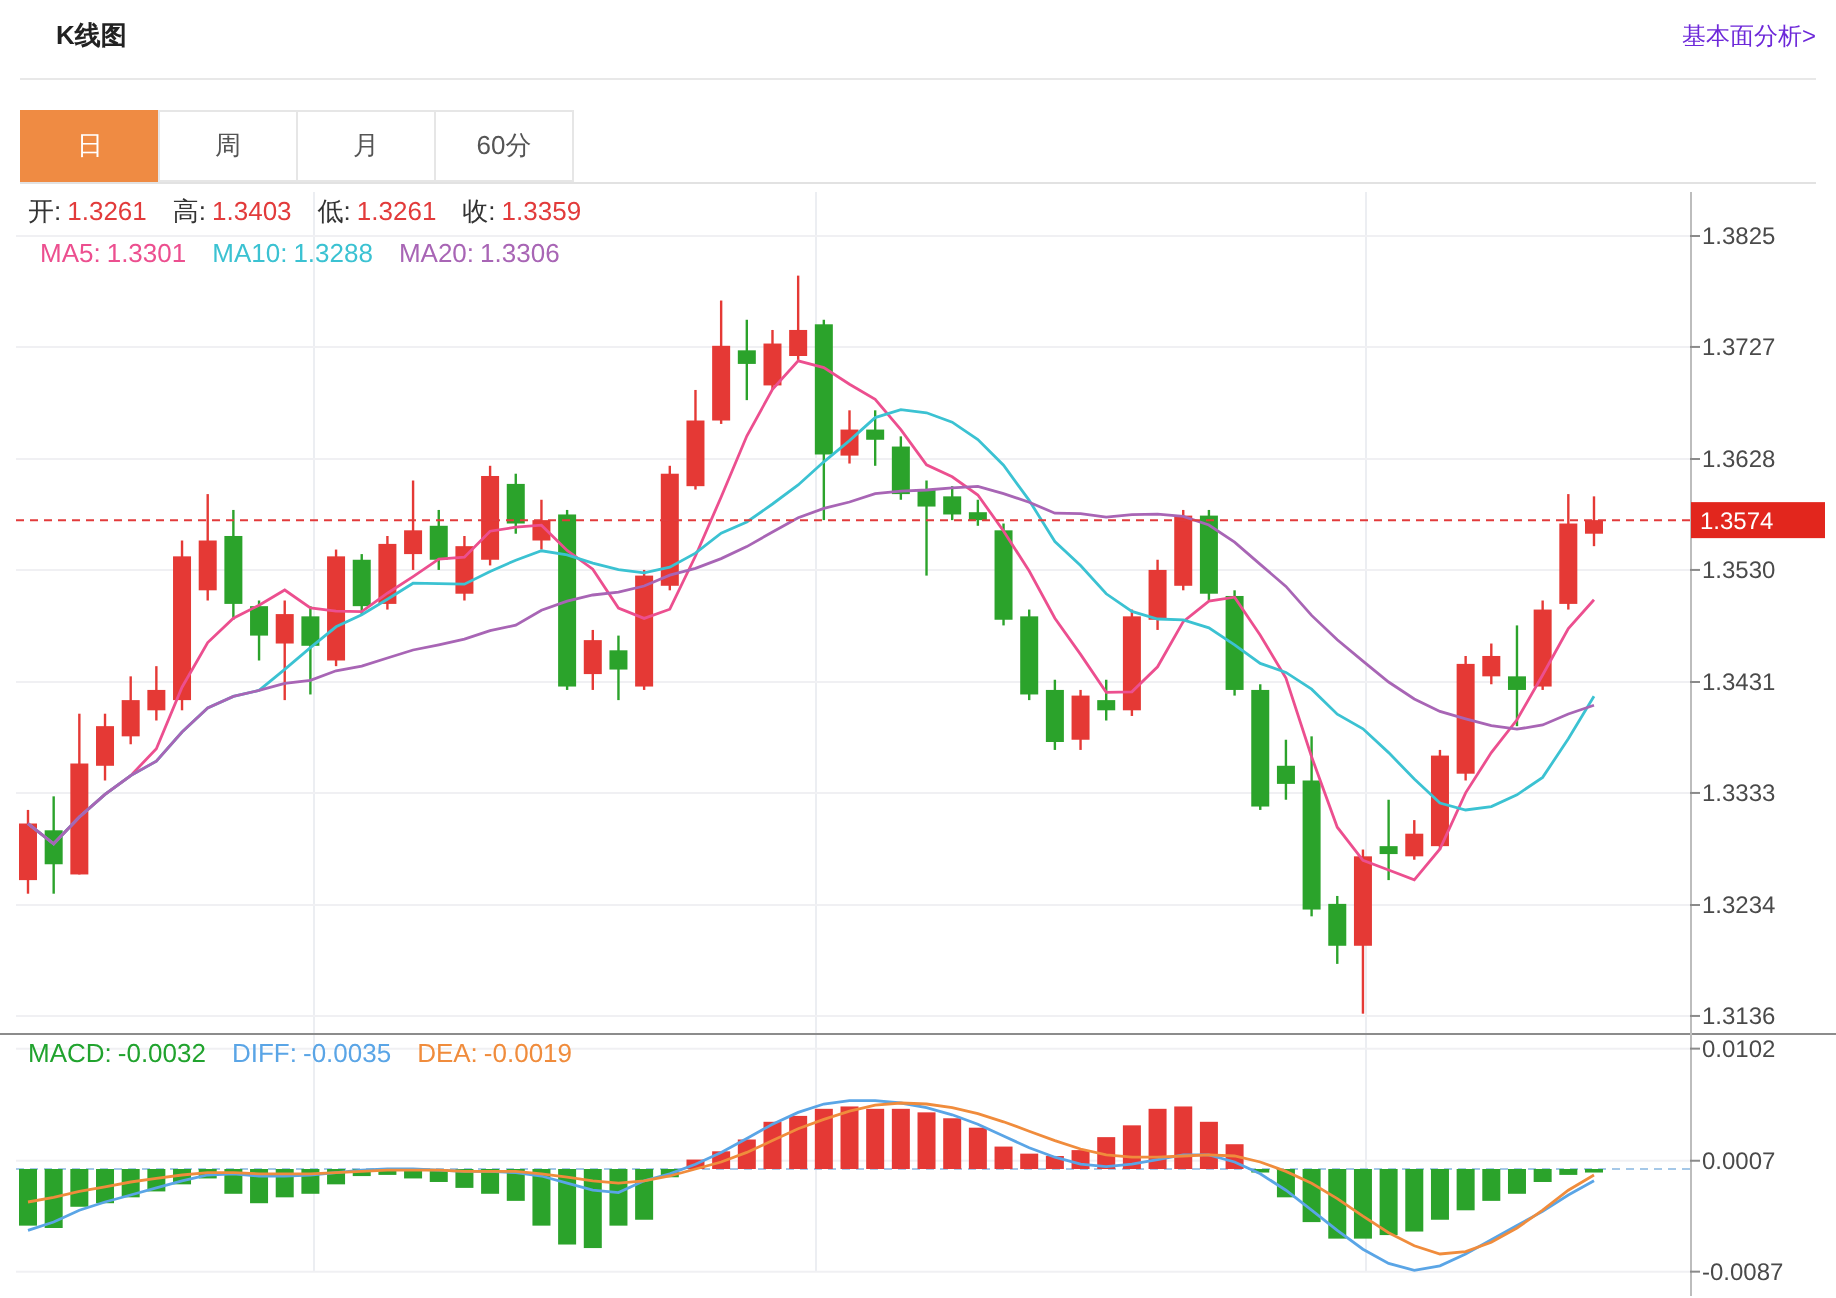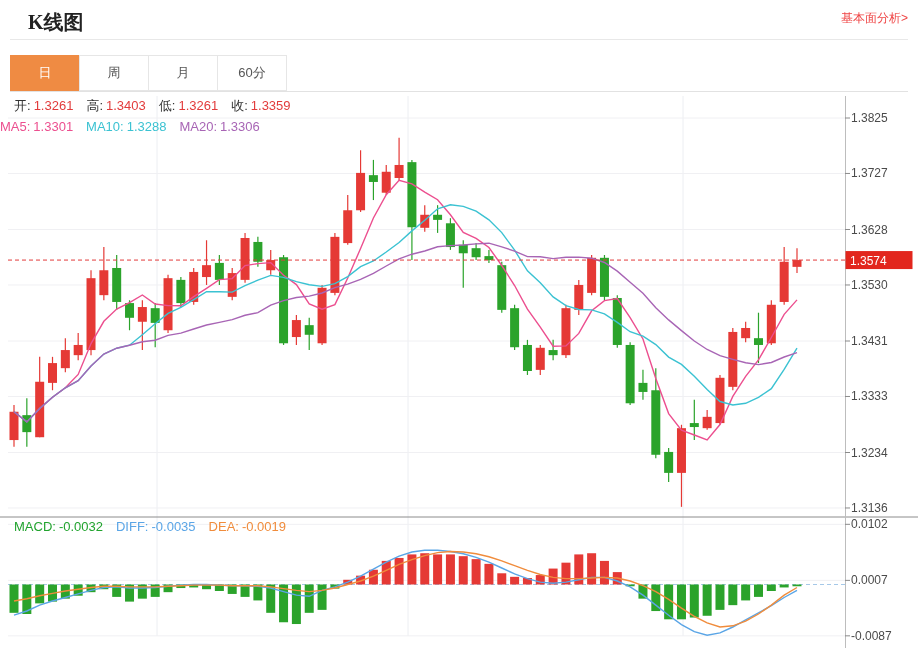--- a/index.html
+++ b/index.html
@@ -1,32 +1,32 @@
 <!DOCTYPE html>
 <html><head>
 <meta charset="utf-8">
 <style>
   html,body{margin:0;padding:0;}
   body{width:918px;height:649px;background:#fff;position:relative;overflow:hidden;
        font-family:"Liberation Sans","DejaVu Sans",sans-serif;}
   .page{position:absolute;inset:0;}
-  .title{position:absolute;left:28px;top:9px;font-size:20px;font-weight:bold;color:#222;font-family:Liberation Serif, serif;}
-  .fund-link{position:absolute;right:10px;top:10px;font-size:12px;color:#ef4444;text-decoration:none;cursor:pointer;}
+  .title{position:absolute;left:28px;top:9px;font-size:13px;font-weight:bold;color:#222;}
+  .fund-link{position:absolute;right:10px;top:10px;font-size:12px;color:#6d28d9;text-decoration:none;cursor:pointer;}
   .title-line{position:absolute;top:39px;left:10px;right:10px;height:1px;background:#e8e8e8;}
   .tabbar{position:absolute;left:10px;top:55px;width:898px;height:37px;display:flex;
           border-bottom:1px solid #e2e2e2;box-sizing:border-box;}
   .tab{width:70px;box-sizing:border-box;border:1px solid #e6e6e6;margin-left:-1px;
        display:flex;align-items:center;justify-content:center;font-size:13px;color:#555;
        cursor:pointer;background:#fff;}
   .tab:first-child{margin-left:0;}
   .tab.active{background:#ef8b43;border-color:#ef8b43;color:#fff;}
   #chart-svg{position:absolute;left:0;top:0;width:918px;height:649px;z-index:1;}
   .readout{position:absolute;font-size:13px;z-index:3;white-space:nowrap;}
   #ohlc-row{left:14px;top:97px;}
-  #ma-row{left:0;top:119px;}
+  #ma-row{left:20px;top:119px;}
   #macd-row{left:14px;top:519px;text-align:center;}
   .readout .pair{margin-right:13px;}
   .readout .lab{margin-right:3px;}
   svg text{font-family:"Liberation Sans","DejaVu Sans",sans-serif;}
 </style>
 </head>
 <body>
 
 <div class="page">
   <div class="title">K线图</div>

